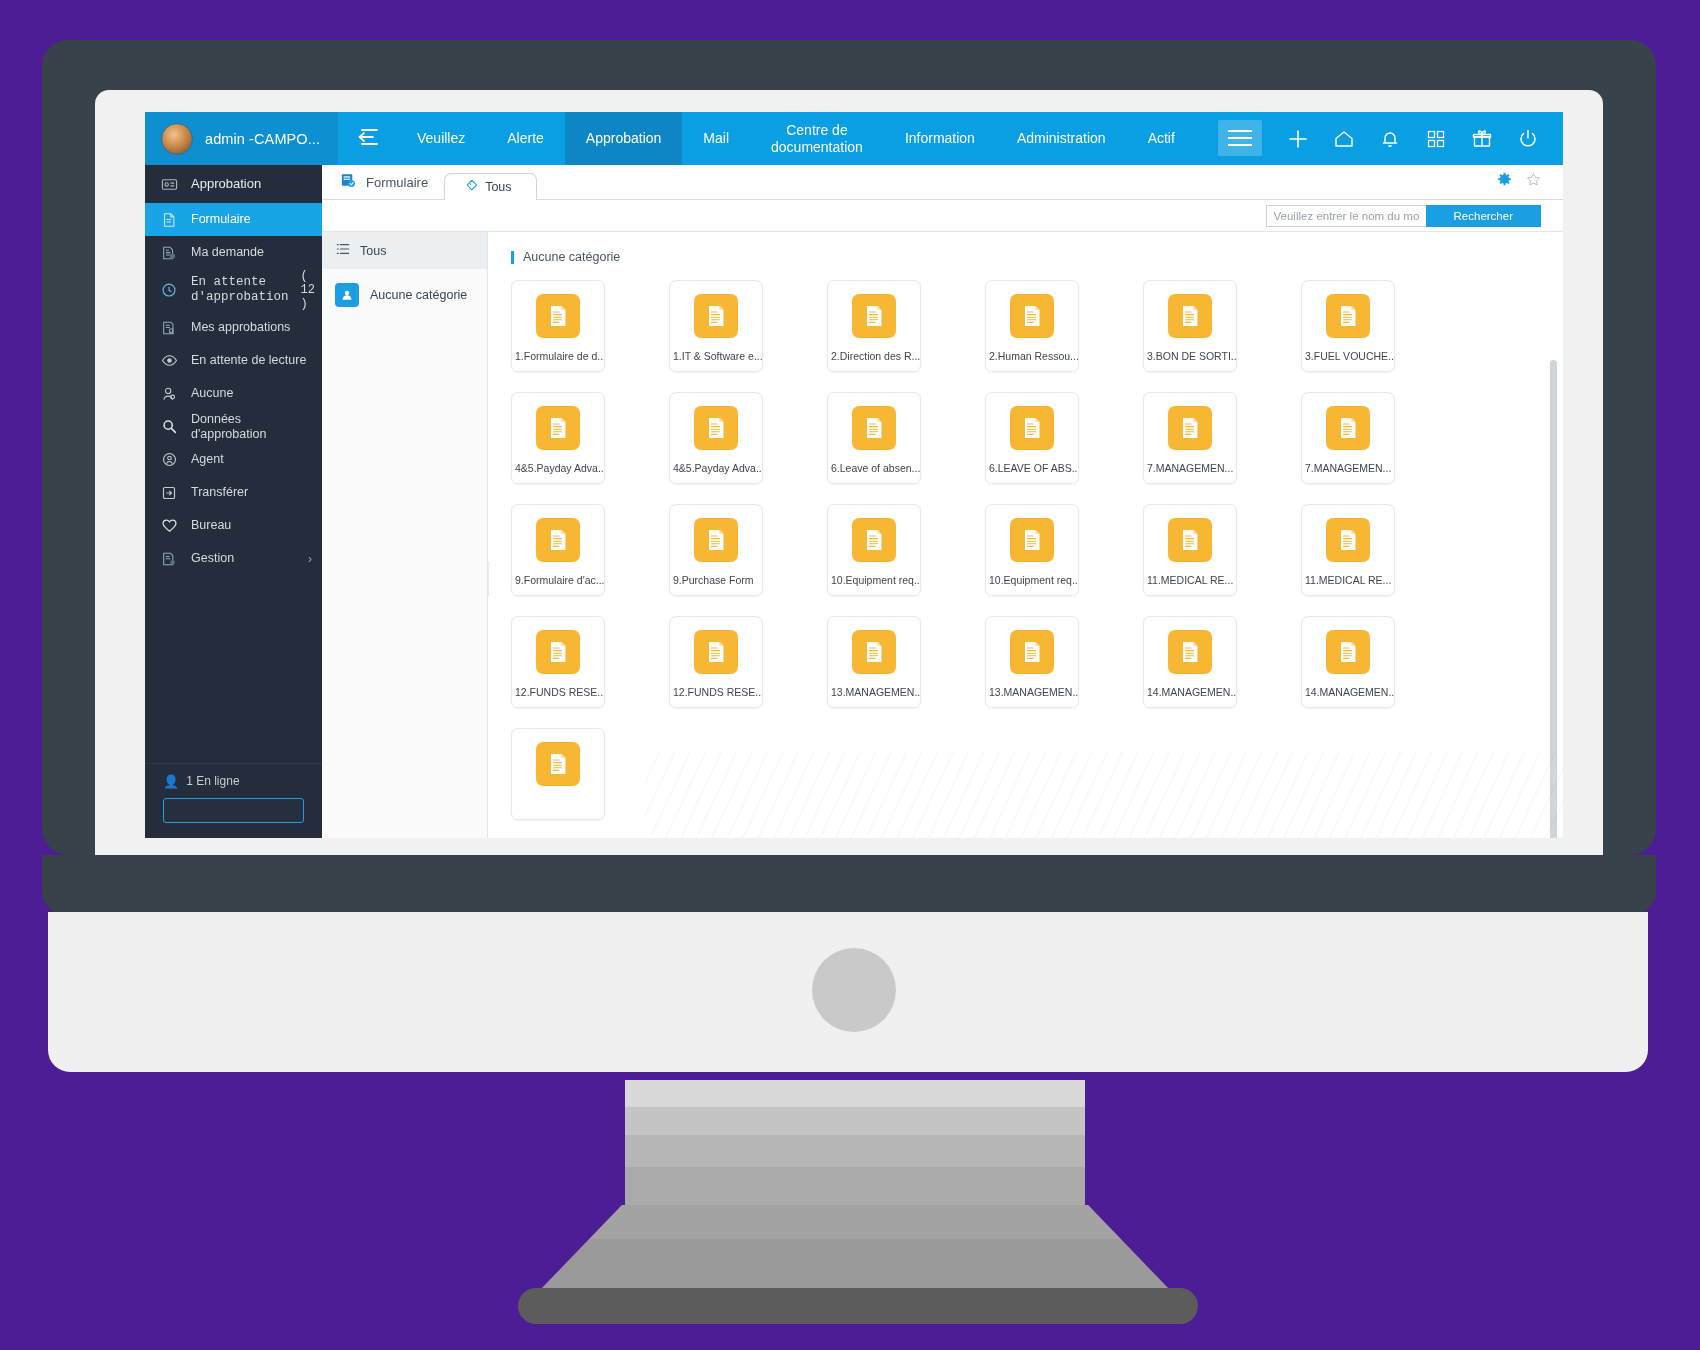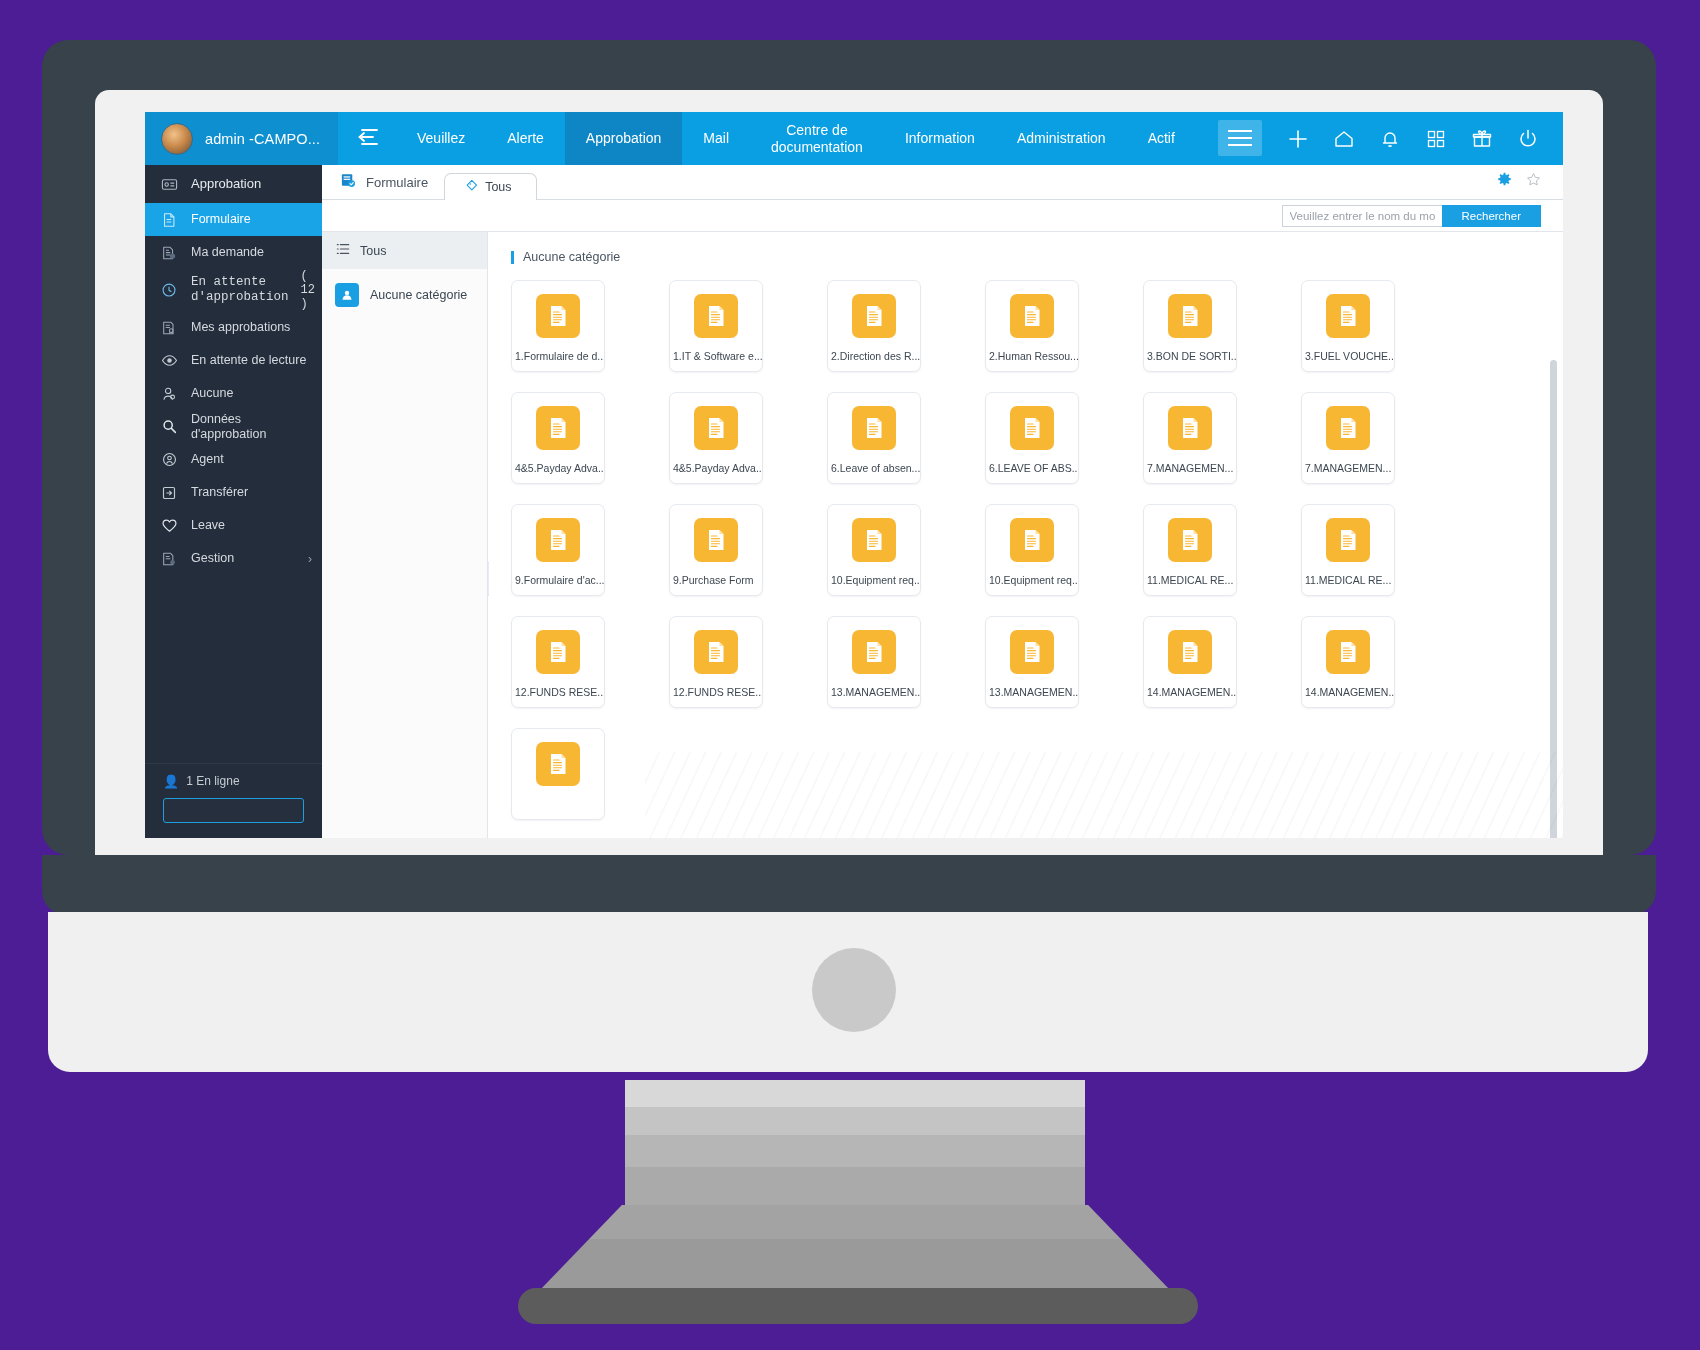--- a/index.html
+++ b/index.html
@@ -147,21 +147,21 @@
     padding-right: 22px; gap: 0;
   }
   .search-input {
     width: 160px; height: 22px; border: 1px solid #cdd3d9; border-right: none;
     padding: 0 7px; font-size: 11.5px; color: #333; outline: none;
     font-family: "Liberation Sans", sans-serif;
   }
   .search-input::placeholder { color: #9aa2aa; }
   .search-btn {
     height: 22px; background: #1b9fe3; color: #fff; border: none; font-size: 11.5px;
-    padding: 0 20px; cursor: pointer; font-family: "Liberation Sans", sans-serif;
+    padding: 0 28px; cursor: pointer; font-family: "Liberation Sans", sans-serif;
   }
 
   
   .catpanel {
     position: absolute; left: 177px; top: 120px; width: 166px; height: 606px;
     background: #fbfbfc; border-right: 1px solid #e2e6ea;
   }
   .cat-all {
     display: flex; align-items: center; gap: 10px; height: 37px; padding-left: 14px;
     font-size: 12.5px; color: #3a4651; background: #eceff1; cursor: pointer;
@@ -430,21 +430,21 @@
         </span>
         <span class="side-label">Transférer</span>
       </div>
 
       <div class="side-item">
         <span class="side-icon">
           <svg width="17" height="17" viewBox="0 0 18 18" fill="none" stroke="#dfe4ea" stroke-width="1.3" stroke-linejoin="round">
               <path d="M9 15 C5 12 2.2 9.8 2.2 7 C2.2 4.8 3.9 3.4 5.8 3.4 C7 3.4 8.3 4.1 9 5.3 C9.7 4.1 11 3.4 12.2 3.4 C14.1 3.4 15.8 4.8 15.8 7 C15.8 9.8 13 12 9 15 Z"></path>
             </svg>
         </span>
-        <span class="side-label">Leave</span>
+        <span class="side-label">Bureau</span>
       </div>
 
       <div class="side-item">
         <span class="side-icon">
           <svg width="16" height="16" viewBox="0 0 18 18" fill="none" stroke="#9aa6b4" stroke-width="1.2" stroke-linejoin="round">
               <path d="M3 2.5 H10.5 L13.3 5.3 V15.5 H3 Z"></path>
               <path d="M5.3 6.2 H9.6 M5.3 8.8 H10.5"></path>
               <circle cx="13" cy="12.6" r="2.6" fill="#5b6a7c" stroke="none"></circle>
             </svg>
         </span>

